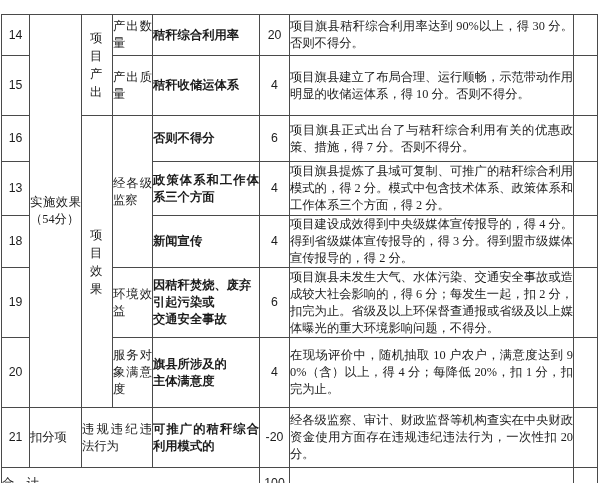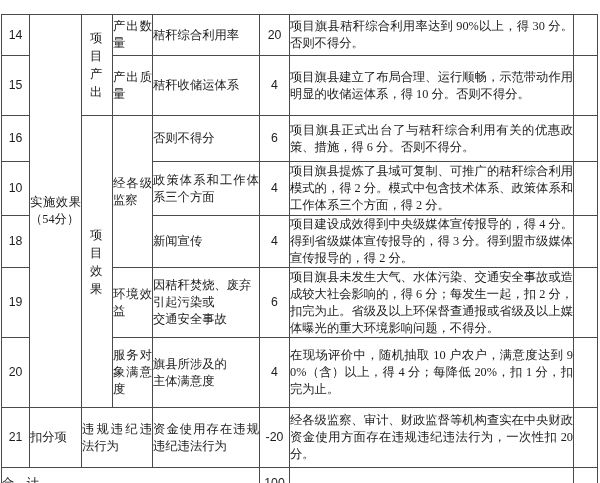--- a/index.html
+++ b/index.html
@@ -56,20 +56,21 @@
   .c-sub {
     padding: 0 6px;
     text-align: justify;
     margin-top: 17px;
   }
   
   .c-indicator {
     padding: 0 3px 0 5px;
     text-align: justify;
     white-space: pre-line;
+    font-weight: bold;
   }
   
   .c-criteria {
     padding: 1px 6px;
     text-align: justify;
   }
   
   .c-deduction { padding: 0 4px; }
   .c-violation { padding: 0 3px; text-align: justify; }
   
@@ -118,26 +119,26 @@
   </tr>
 
   <tr style="height:46px">
     <td class="c-num">16</td>
     <td class="c-vert" rowspan="5">
           <div class="vcol">项目效果</div>
         </td>
     <td class="c-sub" rowspan="3">经各级监察</td>
     <td class="c-indicator">否则不得分</td>
     <td class="c-score">6</td>
-    <td class="c-criteria">项目旗县正式出台了与秸秆综合利用有关的优惠政策、措施，得 6 分。否则不得分。</td>
+    <td class="c-criteria">项目旗县正式出台了与秸秆综合利用有关的优惠政策、措施，得 7 分。否则不得分。</td>
     <td class="c-blank"></td>
   </tr>
 
   <tr style="height:54px">
-    <td class="c-num">10</td>
+    <td class="c-num">13</td>
     <td class="c-indicator">政策体系和工作体系三个方面</td>
     <td class="c-score">4</td>
     <td class="c-criteria">项目旗县提炼了县域可复制、可推广的秸秆综合利用模式的，得 2 分。模式中包含技术体系、政策体系和工作体系三个方面，得 2 分。</td>
     <td class="c-blank"></td>
   </tr>
 
   <tr style="height:52px">
     <td class="c-num">18</td>
     <td class="c-indicator">新闻宣传</td>
     <td class="c-score">4</td>
@@ -163,21 +164,21 @@
 主体满意度</td>
     <td class="c-score">4</td>
     <td class="c-criteria">在现场评价中，随机抽取 10 户农户，满意度达到 90%（含）以上，得 4 分；每降低 20%，扣 1 分，扣完为止。</td>
     <td class="c-blank"></td>
   </tr>
 
   <tr style="height:60px">
     <td class="c-num">21</td>
     <td class="c-deduction">扣分项</td>
     <td class="c-violation" colspan="2">违规违纪违法行为</td>
-    <td class="c-indicator">资金使用存在违规违纪违法行为</td>
+    <td class="c-indicator">可推广的秸秆综合利用模式的</td>
     <td class="c-score">-20</td>
     <td class="c-criteria">经各级监察、审计、财政监督等机构查实在中央财政资金使用方面存在违规违纪违法行为，一次性扣 20 分。</td>
     <td class="c-blank"></td>
   </tr>
 
   <tr style="height:32px">
     <td class="c-total-label" colspan="5">合　计</td>
     <td class="c-score">100</td>
     <td class="c-criteria"></td>
     <td class="c-blank"></td>

